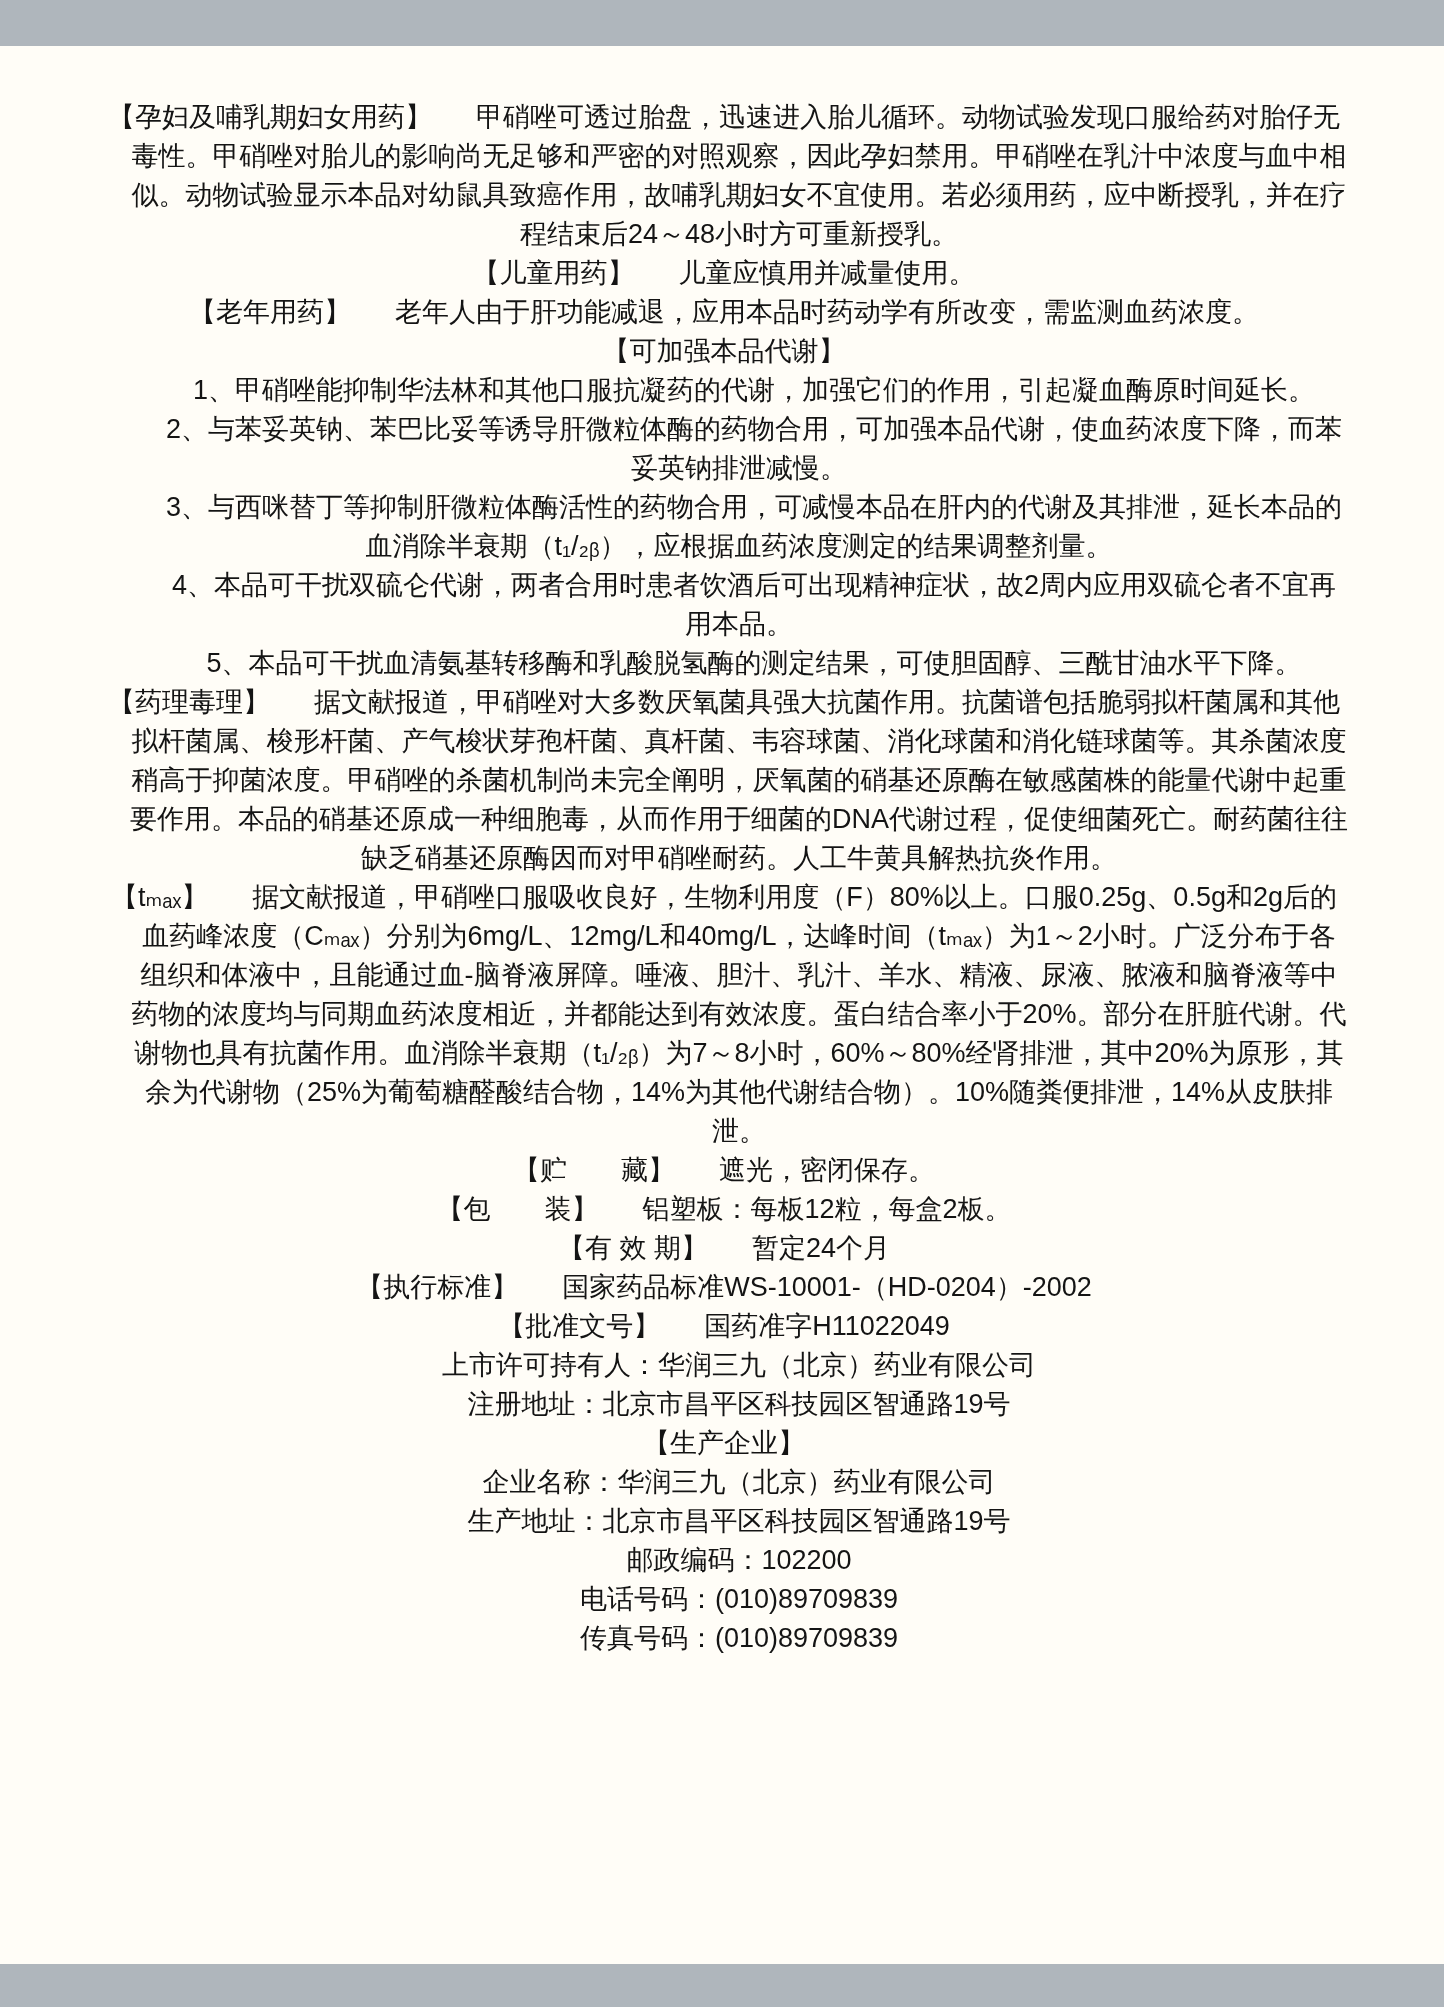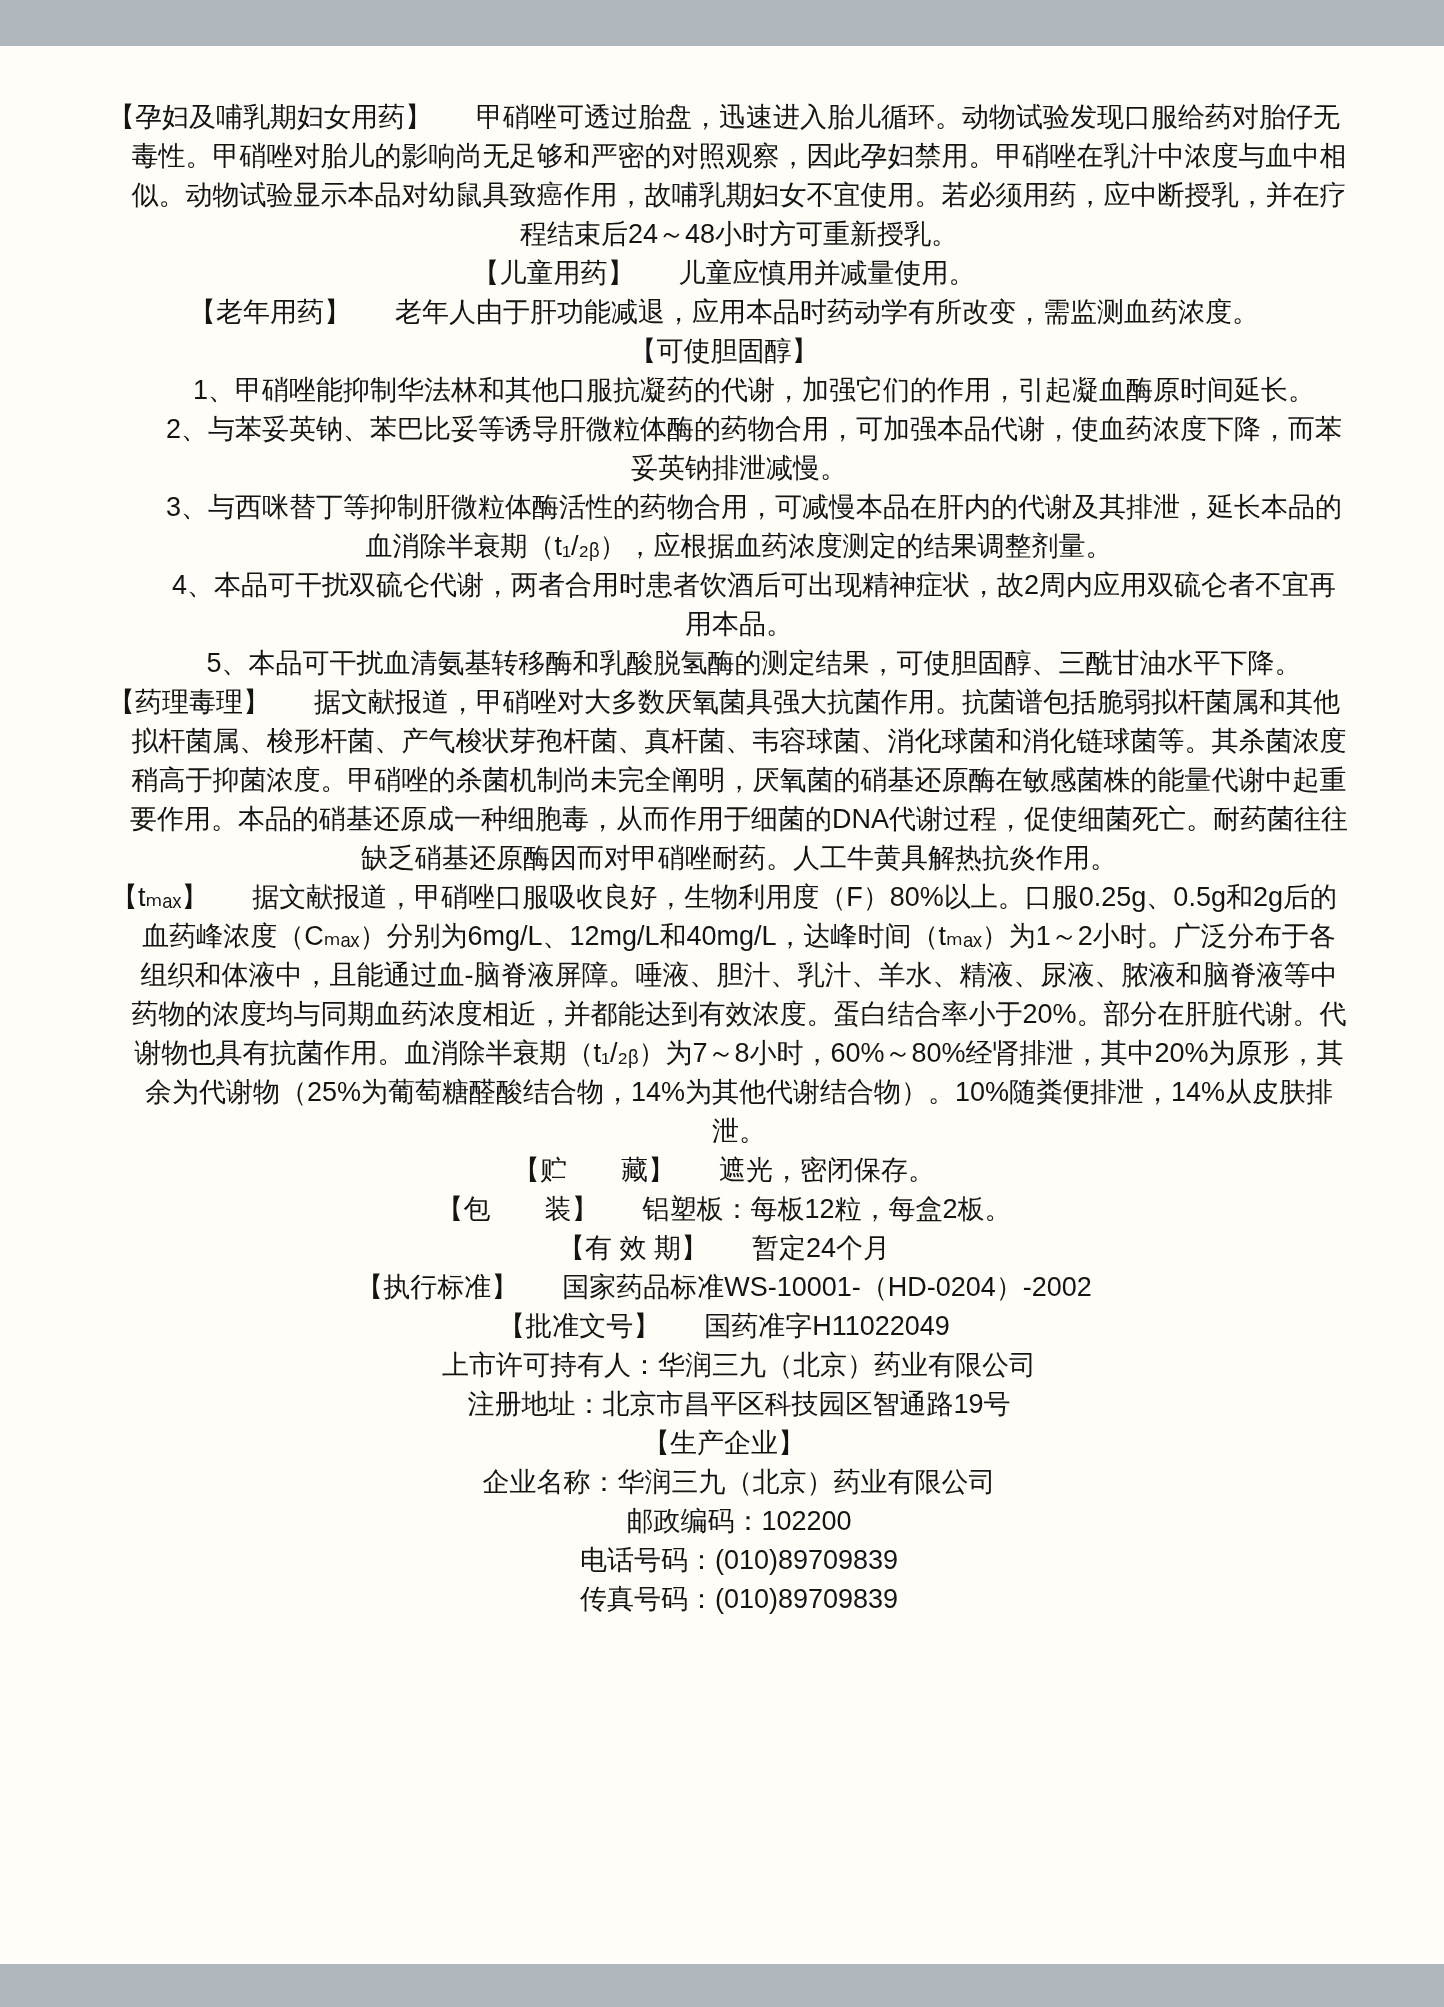--- a/index.html
+++ b/index.html
@@ -51,35 +51,36 @@
 </style>
 </head>
 <body>
 
 <div class="page" style="background: rgb(255, 253, 247);">
   <div class="bar top" style="background: rgb(175, 182, 188);"></div>
   <div class="content" id="content">
       <div class="para section"><span class="label">【孕妇及哺乳期妇女用药】</span><span class="text">甲硝唑可透过胎盘，迅速进入胎儿循环。动物试验发现口服给药对胎仔无毒性。甲硝唑对胎儿的影响尚无足够和严密的对照观察，因此孕妇禁用。甲硝唑在乳汁中浓度与血中相似。动物试验显示本品对幼鼠具致癌作用，故哺乳期妇女不宜使用。若必须用药，应中断授乳，并在疗程结束后24～48小时方可重新授乳。</span></div>
       <div class="para section"><span class="label">【儿童用药】</span><span class="text">儿童应慎用并减量使用。</span></div>
       <div class="para section"><span class="label">【老年用药】</span><span class="text">老年人由于肝功能减退，应用本品时药动学有所改变，需监测血药浓度。</span></div>
-      <div class="para header"><span class="label">【可使胆固醇】</span></div>
+      <div class="para header"><span class="label">【可加强本品代谢】</span></div>
       <div class="para item"><span class="text">1、甲硝唑能抑制华法林和其他口服抗凝药的代谢，加强它们的作用，引起凝血酶原时间延长。</span></div>
       <div class="para item"><span class="text">2、与苯妥英钠、苯巴比妥等诱导肝微粒体酶的药物合用，可加强本品代谢，使血药浓度下降，而苯妥英钠排泄减慢。</span></div>
       <div class="para item"><span class="text">3、与西咪替丁等抑制肝微粒体酶活性的药物合用，可减慢本品在肝内的代谢及其排泄，延长本品的血消除半衰期（t₁/₂ᵦ），应根据血药浓度测定的结果调整剂量。</span></div>
       <div class="para item"><span class="text">4、本品可干扰双硫仑代谢，两者合用时患者饮酒后可出现精神症状，故2周内应用双硫仑者不宜再用本品。</span></div>
       <div class="para item"><span class="text">5、本品可干扰血清氨基转移酶和乳酸脱氢酶的测定结果，可使胆固醇、三酰甘油水平下降。</span></div>
       <div class="para section"><span class="label">【药理毒理】</span><span class="text">据文献报道，甲硝唑对大多数厌氧菌具强大抗菌作用。抗菌谱包括脆弱拟杆菌属和其他拟杆菌属、梭形杆菌、产气梭状芽孢杆菌、真杆菌、韦容球菌、消化球菌和消化链球菌等。其杀菌浓度稍高于抑菌浓度。甲硝唑的杀菌机制尚未完全阐明，厌氧菌的硝基还原酶在敏感菌株的能量代谢中起重要作用。本品的硝基还原成一种细胞毒，从而作用于细菌的DNA代谢过程，促使细菌死亡。耐药菌往往缺乏硝基还原酶因而对甲硝唑耐药。人工牛黄具解热抗炎作用。</span></div>
       <div class="para section"><span class="label">【tₘₐₓ】</span><span class="text">据文献报道，甲硝唑口服吸收良好，生物利用度（F）80%以上。口服0.25g、0.5g和2g后的血药峰浓度（Cₘₐₓ）分别为6mg/L、12mg/L和40mg/L，达峰时间（tₘₐₓ）为1～2小时。广泛分布于各组织和体液中，且能通过血-脑脊液屏障。唾液、胆汁、乳汁、羊水、精液、尿液、脓液和脑脊液等中药物的浓度均与同期血药浓度相近，并都能达到有效浓度。蛋白结合率小于20%。部分在肝脏代谢。代谢物也具有抗菌作用。血消除半衰期（t₁/₂ᵦ）为7～8小时，60%～80%经肾排泄，其中20%为原形，其余为代谢物（25%为葡萄糖醛酸结合物，14%为其他代谢结合物）。10%随粪便排泄，14%从皮肤排泄。</span></div>
       <div class="para section"><span class="label">【贮　　藏】</span><span class="text">遮光，密闭保存。</span></div>
       <div class="para section"><span class="label">【包　　装】</span><span class="text">铝塑板：每板12粒，每盒2板。</span></div>
       <div class="para section"><span class="label">【有 效 期】</span><span class="text">暂定24个月</span></div>
       <div class="para section"><span class="label">【执行标准】</span><span class="text">国家药品标准WS-10001-（HD-0204）-2002</span></div>
       <div class="para section"><span class="label">【批准文号】</span><span class="text">国药准字H11022049</span></div>
       <div class="para info"><span class="text">上市许可持有人：华润三九（北京）药业有限公司</span></div>
       <div class="para info"><span class="text">注册地址：北京市昌平区科技园区智通路19号</span></div>
       <div class="para header"><span class="label">【生产企业】</span></div>
       <div class="para info"><span class="text">企业名称：华润三九（北京）药业有限公司</span></div>
+      <div class="para info"><span class="text">生产地址：北京市昌平区科技园区智通路19号</span></div>
       <div class="para info"><span class="text">邮政编码：102200</span></div>
       <div class="para info"><span class="text">电话号码：(010)89709839</span></div>
       <div class="para info"><span class="text">传真号码：(010)89709839</span></div>
     </div>
   <div class="bar bottom" style="background: rgb(175, 182, 188);"></div>
 </div>
 
 </body></html>

